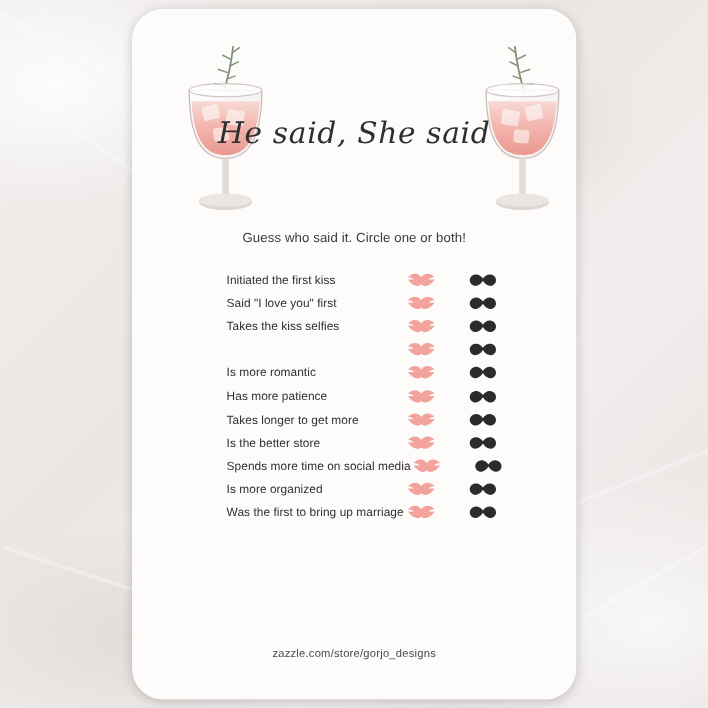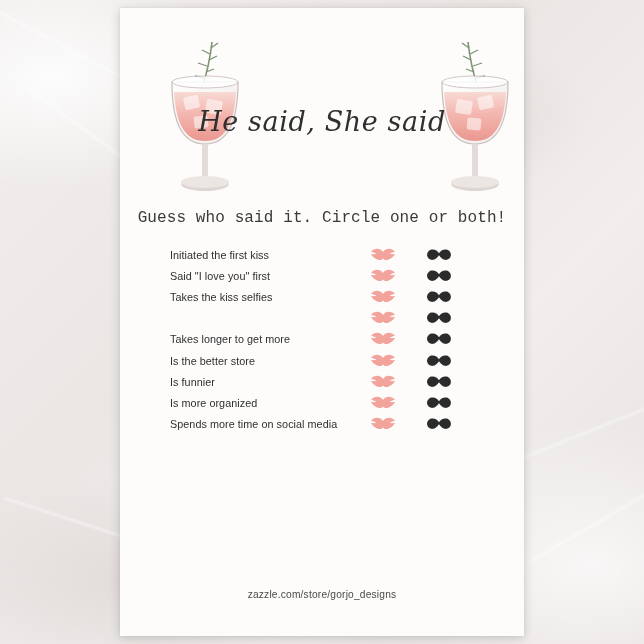--- a/index.html
+++ b/index.html
@@ -35,20 +35,21 @@
   
   #card {
     position: absolute;
     left: 120px;
     top: 8px;
     width: 404px;
     height: 628px;
     background: #fdfcfb;
     box-shadow: 0 2px 10px rgba(0,0,0,0.18), 0 0 0 0.5px rgba(0,0,0,0.04);
     overflow: hidden;
+    border-radius: 28px;
   }
 
   
   .glass {
     position: absolute;
     width: 110px;
     height: 175px;
   }
   .glass.left  { left: 30px;  top: 22px; }
   .glass.right { left: 300px; top: 22px; }
@@ -67,42 +68,42 @@
     color: #2f2f2f;
     font-weight: 400;
   }
 
   #subtitle {
     position: absolute;
     left: 0;
     right: 0;
     top: 201px;
     text-align: center;
-    font-size: 16px;
+    font-size: 12px;
     color: #3a3a3a;
     letter-spacing: 0.1px;
-    font-family: Liberation Mono, monospace;
   }
 
   #question-list {
     position: absolute;
     left: 50px;
     right: 36px;
     top: 236px;
   }
   .q-row {
     display: flex;
     align-items: center;
     height: 21.2px;
   }
   .q-text {
     font-size: 10.8px;
     color: #2f2f2f;
     white-space: nowrap;
     letter-spacing: 0.05px;
+    margin-left: 36px;
   }
   .q-spacer { flex: 1 1 auto; }
   .q-icons {
     display: flex;
     align-items: center;
     width: 118px;
     justify-content: flex-start;
     gap: 30px;
     padding-left: 2px;
   }
@@ -266,21 +267,45 @@
       <span class="q-icons">
         <svg class="icon-lips" viewBox="0 0 26 16">
             <path d="M13 5 C10 0.5 4 1 1 5 C4 5 5 6 6.5 7 C4.5 7.2 2.5 7.2 1 7 C4 12 10 15 13 11.5 C16 15 22 12 25 7 C23.5 7.2 21.5 7.2 19.5 7 C21 6 22 5 25 5 C22 1 16 0.5 13 5 Z" fill="#f2a39b"></path>
           </svg>
         <svg class="icon-stache" viewBox="0 0 26 16">
             <path d="M13 6.2 C11.5 3.6 8.5 2 5.5 2.6 C2.2 3.3 0.6 6.4 1.2 9 C1.8 11.6 4.4 13.4 7.2 12.8 C9.8 12.3 11.6 10.2 13 8.2 C14.4 10.2 16.2 12.3 18.8 12.8 C21.6 13.4 24.2 11.6 24.8 9 C25.4 6.4 23.8 3.3 20.5 2.6 C17.5 2 14.5 3.6 13 6.2 Z" fill="#2b2b2b"></path>
           </svg>
       </span>
     </div>
 
-
+    <div class="q-row">
+      <span class="q-text">Is more romantic</span>
+      <span class="q-spacer"></span>
+      <span class="q-icons">
+        <svg class="icon-lips" viewBox="0 0 26 16">
+            <path d="M13 5 C10 0.5 4 1 1 5 C4 5 5 6 6.5 7 C4.5 7.2 2.5 7.2 1 7 C4 12 10 15 13 11.5 C16 15 22 12 25 7 C23.5 7.2 21.5 7.2 19.5 7 C21 6 22 5 25 5 C22 1 16 0.5 13 5 Z" fill="#f2a39b"></path>
+          </svg>
+        <svg class="icon-stache" viewBox="0 0 26 16">
+            <path d="M13 6.2 C11.5 3.6 8.5 2 5.5 2.6 C2.2 3.3 0.6 6.4 1.2 9 C1.8 11.6 4.4 13.4 7.2 12.8 C9.8 12.3 11.6 10.2 13 8.2 C14.4 10.2 16.2 12.3 18.8 12.8 C21.6 13.4 24.2 11.6 24.8 9 C25.4 6.4 23.8 3.3 20.5 2.6 C17.5 2 14.5 3.6 13 6.2 Z" fill="#2b2b2b"></path>
+          </svg>
+      </span>
+    </div>
+
+    <div class="q-row">
+      <span class="q-text">Has more patience</span>
+      <span class="q-spacer"></span>
+      <span class="q-icons">
+        <svg class="icon-lips" viewBox="0 0 26 16">
+            <path d="M13 5 C10 0.5 4 1 1 5 C4 5 5 6 6.5 7 C4.5 7.2 2.5 7.2 1 7 C4 12 10 15 13 11.5 C16 15 22 12 25 7 C23.5 7.2 21.5 7.2 19.5 7 C21 6 22 5 25 5 C22 1 16 0.5 13 5 Z" fill="#f2a39b"></path>
+          </svg>
+        <svg class="icon-stache" viewBox="0 0 26 16">
+            <path d="M13 6.2 C11.5 3.6 8.5 2 5.5 2.6 C2.2 3.3 0.6 6.4 1.2 9 C1.8 11.6 4.4 13.4 7.2 12.8 C9.8 12.3 11.6 10.2 13 8.2 C14.4 10.2 16.2 12.3 18.8 12.8 C21.6 13.4 24.2 11.6 24.8 9 C25.4 6.4 23.8 3.3 20.5 2.6 C17.5 2 14.5 3.6 13 6.2 Z" fill="#2b2b2b"></path>
+          </svg>
+      </span>
+    </div>
 
     <div class="q-row">
       <span class="q-text">Takes longer to get more</span>
       <span class="q-spacer"></span>
       <span class="q-icons">
         <svg class="icon-lips" viewBox="0 0 26 16">
             <path d="M13 5 C10 0.5 4 1 1 5 C4 5 5 6 6.5 7 C4.5 7.2 2.5 7.2 1 7 C4 12 10 15 13 11.5 C16 15 22 12 25 7 C23.5 7.2 21.5 7.2 19.5 7 C21 6 22 5 25 5 C22 1 16 0.5 13 5 Z" fill="#f2a39b"></path>
           </svg>
         <svg class="icon-stache" viewBox="0 0 26 16">
             <path d="M13 6.2 C11.5 3.6 8.5 2 5.5 2.6 C2.2 3.3 0.6 6.4 1.2 9 C1.8 11.6 4.4 13.4 7.2 12.8 C9.8 12.3 11.6 10.2 13 8.2 C14.4 10.2 16.2 12.3 18.8 12.8 C21.6 13.4 24.2 11.6 24.8 9 C25.4 6.4 23.8 3.3 20.5 2.6 C17.5 2 14.5 3.6 13 6.2 Z" fill="#2b2b2b"></path>
@@ -297,22 +322,23 @@
           </svg>
         <svg class="icon-stache" viewBox="0 0 26 16">
             <path d="M13 6.2 C11.5 3.6 8.5 2 5.5 2.6 C2.2 3.3 0.6 6.4 1.2 9 C1.8 11.6 4.4 13.4 7.2 12.8 C9.8 12.3 11.6 10.2 13 8.2 C14.4 10.2 16.2 12.3 18.8 12.8 C21.6 13.4 24.2 11.6 24.8 9 C25.4 6.4 23.8 3.3 20.5 2.6 C17.5 2 14.5 3.6 13 6.2 Z" fill="#2b2b2b"></path>
           </svg>
       </span>
     </div>
 
 
 
 
-    <div class="q-row">
-      <span class="q-text">Is funnier</span>
+
+    <div class="q-row">
+      <span class="q-text">Spends more time on social media</span>
       <span class="q-spacer"></span>
       <span class="q-icons">
         <svg class="icon-lips" viewBox="0 0 26 16">
             <path d="M13 5 C10 0.5 4 1 1 5 C4 5 5 6 6.5 7 C4.5 7.2 2.5 7.2 1 7 C4 12 10 15 13 11.5 C16 15 22 12 25 7 C23.5 7.2 21.5 7.2 19.5 7 C21 6 22 5 25 5 C22 1 16 0.5 13 5 Z" fill="#f2a39b"></path>
           </svg>
         <svg class="icon-stache" viewBox="0 0 26 16">
             <path d="M13 6.2 C11.5 3.6 8.5 2 5.5 2.6 C2.2 3.3 0.6 6.4 1.2 9 C1.8 11.6 4.4 13.4 7.2 12.8 C9.8 12.3 11.6 10.2 13 8.2 C14.4 10.2 16.2 12.3 18.8 12.8 C21.6 13.4 24.2 11.6 24.8 9 C25.4 6.4 23.8 3.3 20.5 2.6 C17.5 2 14.5 3.6 13 6.2 Z" fill="#2b2b2b"></path>
           </svg>
       </span>
     </div>
@@ -324,29 +350,28 @@
         <svg class="icon-lips" viewBox="0 0 26 16">
             <path d="M13 5 C10 0.5 4 1 1 5 C4 5 5 6 6.5 7 C4.5 7.2 2.5 7.2 1 7 C4 12 10 15 13 11.5 C16 15 22 12 25 7 C23.5 7.2 21.5 7.2 19.5 7 C21 6 22 5 25 5 C22 1 16 0.5 13 5 Z" fill="#f2a39b"></path>
           </svg>
         <svg class="icon-stache" viewBox="0 0 26 16">
             <path d="M13 6.2 C11.5 3.6 8.5 2 5.5 2.6 C2.2 3.3 0.6 6.4 1.2 9 C1.8 11.6 4.4 13.4 7.2 12.8 C9.8 12.3 11.6 10.2 13 8.2 C14.4 10.2 16.2 12.3 18.8 12.8 C21.6 13.4 24.2 11.6 24.8 9 C25.4 6.4 23.8 3.3 20.5 2.6 C17.5 2 14.5 3.6 13 6.2 Z" fill="#2b2b2b"></path>
           </svg>
       </span>
     </div>
 
     <div class="q-row">
-      <span class="q-text">Spends more time on social media</span>
-      <span class="q-spacer"></span>
-      <span class="q-icons">
-        <svg class="icon-lips" viewBox="0 0 26 16">
-            <path d="M13 5 C10 0.5 4 1 1 5 C4 5 5 6 6.5 7 C4.5 7.2 2.5 7.2 1 7 C4 12 10 15 13 11.5 C16 15 22 12 25 7 C23.5 7.2 21.5 7.2 19.5 7 C21 6 22 5 25 5 C22 1 16 0.5 13 5 Z" fill="#f2a39b"></path>
-          </svg>
-        <svg class="icon-stache" viewBox="0 0 26 16">
-            <path d="M13 6.2 C11.5 3.6 8.5 2 5.5 2.6 C2.2 3.3 0.6 6.4 1.2 9 C1.8 11.6 4.4 13.4 7.2 12.8 C9.8 12.3 11.6 10.2 13 8.2 C14.4 10.2 16.2 12.3 18.8 12.8 C21.6 13.4 24.2 11.6 24.8 9 C25.4 6.4 23.8 3.3 20.5 2.6 C17.5 2 14.5 3.6 13 6.2 Z" fill="#2b2b2b"></path>
-          </svg>
-      </span>
-    </div>
-
+      <span class="q-text">Was the first to bring up marriage</span>
+      <span class="q-spacer"></span>
+      <span class="q-icons">
+        <svg class="icon-lips" viewBox="0 0 26 16">
+            <path d="M13 5 C10 0.5 4 1 1 5 C4 5 5 6 6.5 7 C4.5 7.2 2.5 7.2 1 7 C4 12 10 15 13 11.5 C16 15 22 12 25 7 C23.5 7.2 21.5 7.2 19.5 7 C21 6 22 5 25 5 C22 1 16 0.5 13 5 Z" fill="#f2a39b"></path>
+          </svg>
+        <svg class="icon-stache" viewBox="0 0 26 16">
+            <path d="M13 6.2 C11.5 3.6 8.5 2 5.5 2.6 C2.2 3.3 0.6 6.4 1.2 9 C1.8 11.6 4.4 13.4 7.2 12.8 C9.8 12.3 11.6 10.2 13 8.2 C14.4 10.2 16.2 12.3 18.8 12.8 C21.6 13.4 24.2 11.6 24.8 9 C25.4 6.4 23.8 3.3 20.5 2.6 C17.5 2 14.5 3.6 13 6.2 Z" fill="#2b2b2b"></path>
+          </svg>
+      </span>
+    </div>
 
   </div>
 
   <div id="footer">zazzle.com/store/gorjo_designs</div>
 </div>
 
 </body></html>

